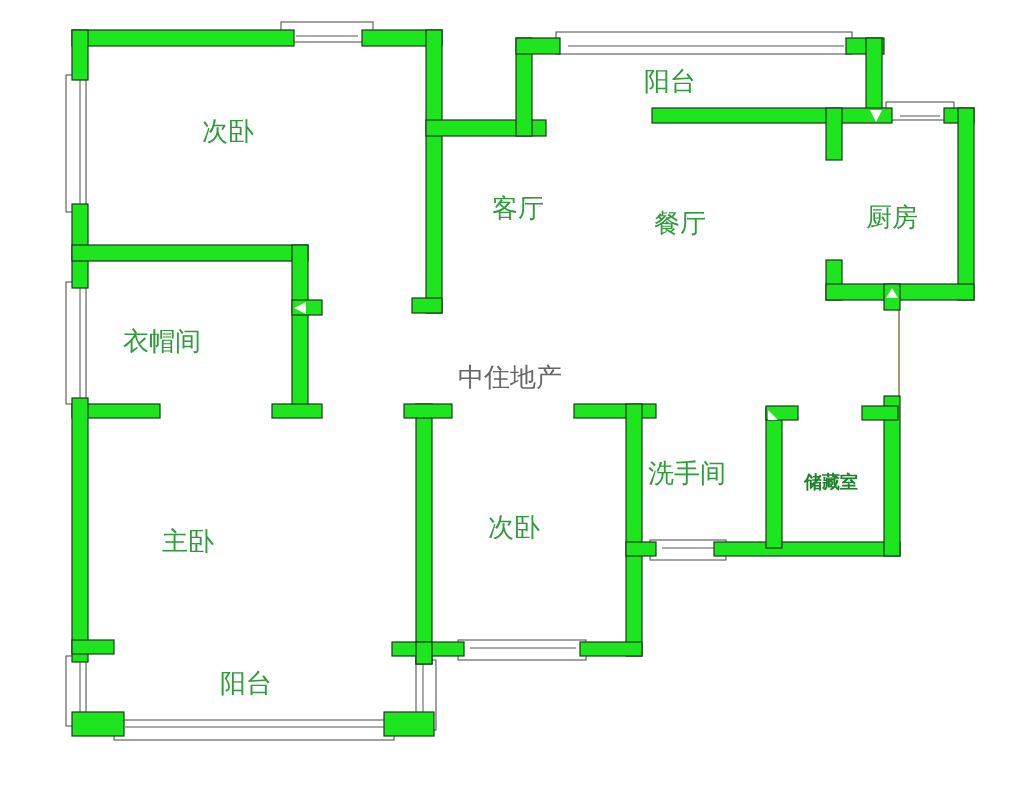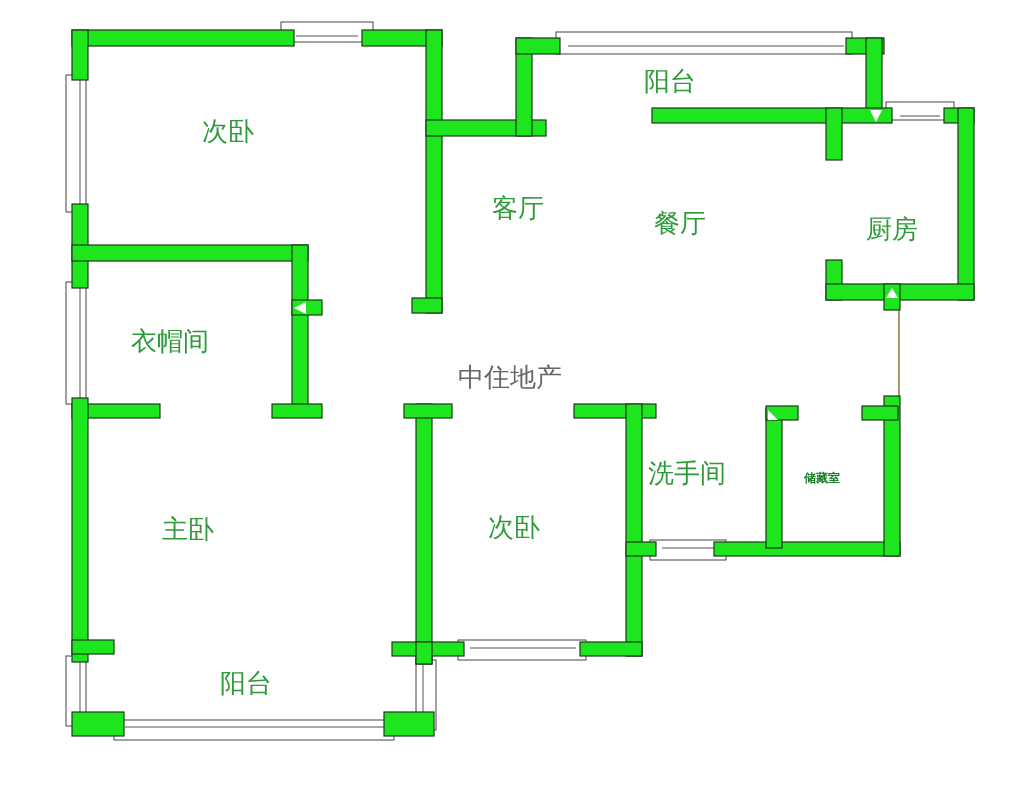--- a/index.html
+++ b/index.html
@@ -2,21 +2,21 @@
 <html><head>
 <meta charset="utf-8">
 <style>
   html, body { margin:0; padding:0; background:#ffffff; }
   body { width:1023px; height:800px; position:relative; overflow:hidden; font-family:"DejaVu Sans", sans-serif; }
   svg { position:absolute; left:0; top:0; }
   .wall { fill:#1ee61e; stroke:#1a3a1a; stroke-width:1.2; }
   .win { fill:#ffffff; stroke:#444; stroke-width:1; }
   .winline { stroke:#555; stroke-width:1; }
   .label { position:absolute; color:#2e9a3a; font-size:26px; white-space:nowrap; font-family:Liberation Mono, monospace; }
-  .label.small { font-size:12px; color:#1f7f2a; font-weight:bold; }
+  .label.small { font-size:18px; color:#1f7f2a; font-weight:bold; }
   .brand { position:absolute; color:#666; font-size:26px; font-family:"DejaVu Serif", serif; white-space:nowrap; }
 </style>
 </head>
 <body>
 
 <svg width="1023" height="800">
 
   <g>
     <rect class="win" x="281" y="22" width="92" height="20"></rect>
     <line class="winline" x1="296" y1="36" x2="358" y2="36"></line>
@@ -92,23 +92,23 @@
   </g>
   <g>
     <polygon points="294,308 306,302 306,314" fill="#ffffff"></polygon>
     <polygon points="870,110 882,110 876,122" fill="#ffffff"></polygon>
     <polygon points="886,298 898,298 892,288" fill="#ffffff"></polygon>
     <polygon points="768,410 778,420 768,420" fill="#ffffff"></polygon>
   </g>
 </svg>
 
 <div class="label" style="left:202px;top:114px">次卧</div>
-<div class="label" style="left:131px;top:324px">衣帽间</div>
-<div class="label" style="left:162px;top:512px">主卧</div>
+<div class="label" style="left:123px;top:324px">衣帽间</div>
+<div class="label" style="left:162px;top:524px">主卧</div>
 <div class="label" style="left:220px;top:666px">阳台</div>
 <div class="label" style="left:488px;top:510px">次卧</div>
 <div class="label" style="left:492px;top:191px">客厅</div>
 <div class="label" style="left:654px;top:206px">餐厅</div>
 <div class="label" style="left:644px;top:64px">阳台</div>
-<div class="label" style="left:866px;top:212px">厨房</div>
+<div class="label" style="left:866px;top:200px">厨房</div>
 <div class="label" style="left:648px;top:456px">洗手间</div>
 <div class="label small" style="left:804px;top:470px">储藏室</div>
 <div class="brand" style="left:458px;top:360px">中住地产</div>
 
 </body></html>

